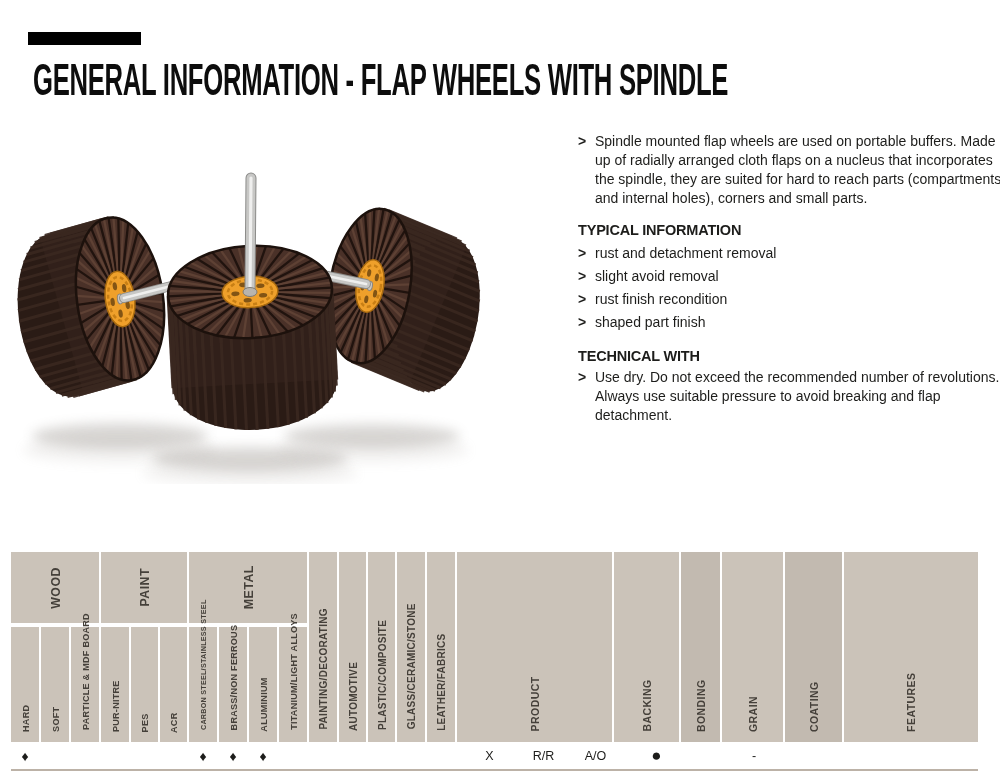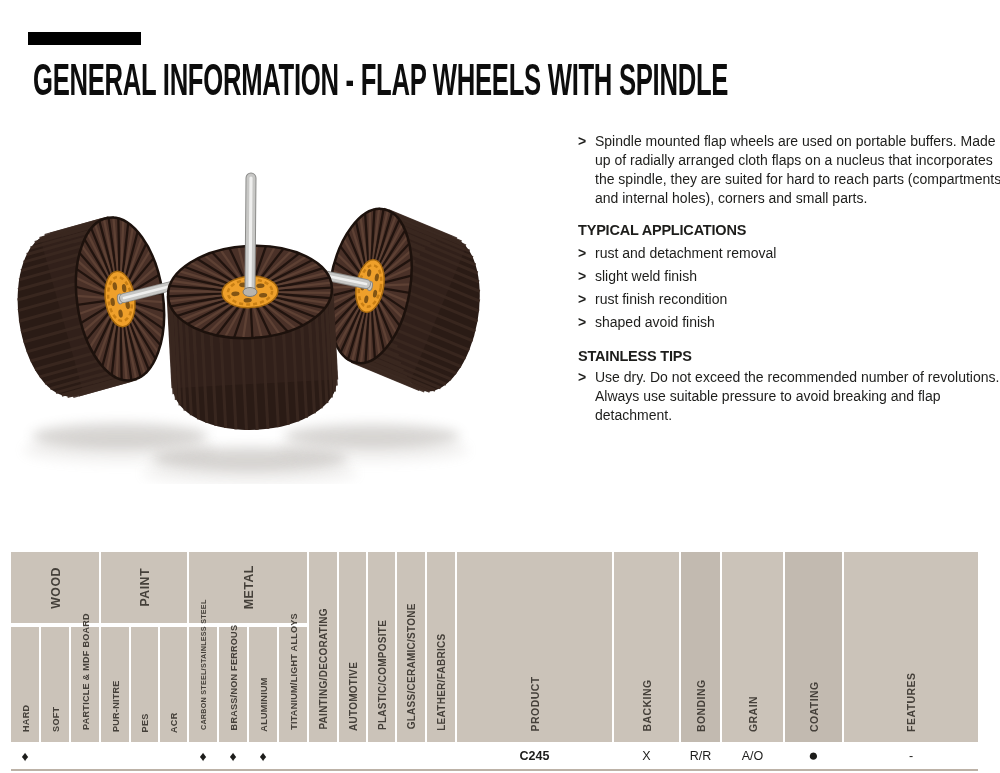--- a/index.html
+++ b/index.html
@@ -435,40 +435,40 @@
         <ellipse cx="250" cy="158" rx="7" ry="4.5" fill="#b8b4ae" stroke="#7e7a74" stroke-width="1"></ellipse>
       </g>
   </svg>
 
   <div class="info-col">
     <div class="par" style="top:0;left:0;right:0;">
       <span class="bullet">&gt;</span>
       <span>Spindle mounted flap wheels are used on portable buffers. Made up of radially arranged cloth flaps on a nucleus that incorporates the spindle, they are suited for hard to reach parts (compartments and internal holes), corners and small parts.</span>
     </div>
 
-    <h2 class="sec-heading" style="top:89px;left:0;">TYPICAL APPLICATIONS</h2>
+    <h2 class="sec-heading" style="top:89px;left:0;">TYPICAL INFORMATION</h2>
 
     <div class="app-item" style="top:112px;left:0;right:0;">
       <span class="bullet">&gt;</span>
       <span>rust and detachment removal</span>
     </div>
     <div class="app-item" style="top:135px;left:0;right:0;">
       <span class="bullet">&gt;</span>
-      <span>slight weld finish</span>
+      <span>slight avoid removal</span>
     </div>
     <div class="app-item" style="top:158px;left:0;right:0;">
       <span class="bullet">&gt;</span>
       <span>rust finish recondition</span>
     </div>
     <div class="app-item" style="top:181px;left:0;right:0;">
       <span class="bullet">&gt;</span>
-      <span>shaped avoid finish</span>
-    </div>
-
-    <h2 class="sec-heading" style="top:215px;left:0;">STAINLESS TIPS</h2>
+      <span>shaped part finish</span>
+    </div>
+
+    <h2 class="sec-heading" style="top:215px;left:0;">TECHNICAL WITH</h2>
 
     <div class="par" style="top:236px;left:0;right:0;">
       <span class="bullet">&gt;</span>
       <span>Use dry. Do not exceed the recommended number of revolutions. Always use suitable pressure to avoid breaking and flap detachment.</span>
     </div>
   </div>
 
   <div class="spec-table" id="spec-table">
       <div class="grp-wrap" style="width: 88px;">
         <div class="grp-cell cellbg" style="width: 88px;">
@@ -564,21 +564,20 @@
       <div class="val-cell" style="width: 27px;"></div>
       <div class="val-cell diamond" style="width: 28px;">♦</div>
       <div class="val-cell diamond" style="width: 28px;">♦</div>
       <div class="val-cell diamond" style="width: 28px;">♦</div>
       <div class="val-cell" style="width: 28px;"></div>
       <div class="val-cell" style="width: 28px;"></div>
       <div class="val-cell" style="width: 27px;"></div>
       <div class="val-cell" style="width: 27px;"></div>
       <div class="val-cell" style="width: 28px;"></div>
       <div class="val-cell" style="width: 28px;"></div>
-      <div class="val-cell bold" style="width: 155px;">C245</div>
       <div class="val-cell" style="width: 65px;">X</div>
       <div class="val-cell" style="width: 39px;">R/R</div>
       <div class="val-cell" style="width: 61px;">A/O</div>
       <div class="val-cell dot" style="width: 57px;">●</div>
       <div class="val-cell" style="width: 134px;">-</div>
     </div>
   <div class="table-bottom-line"></div>
 
 </div>
 

